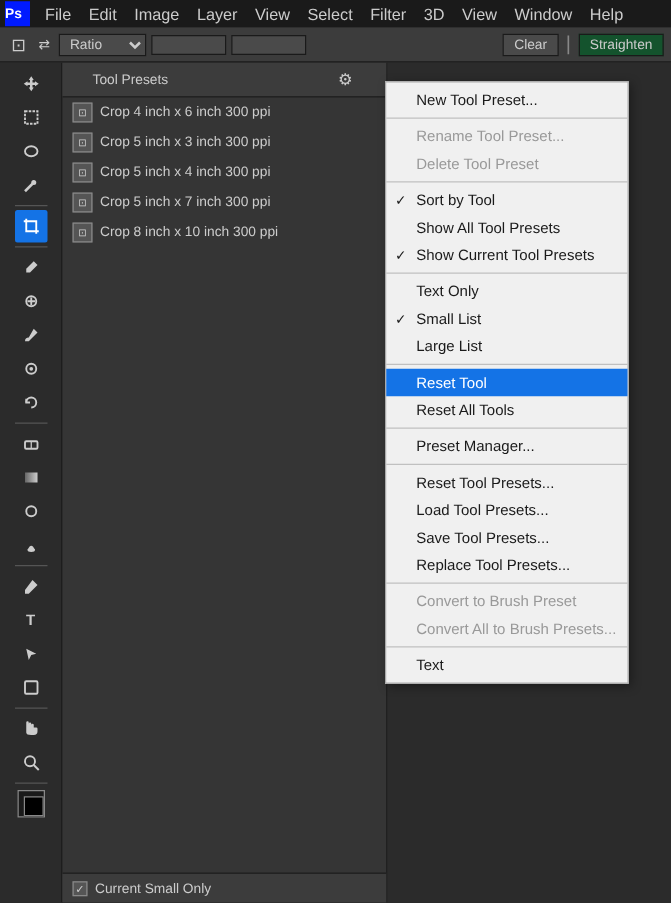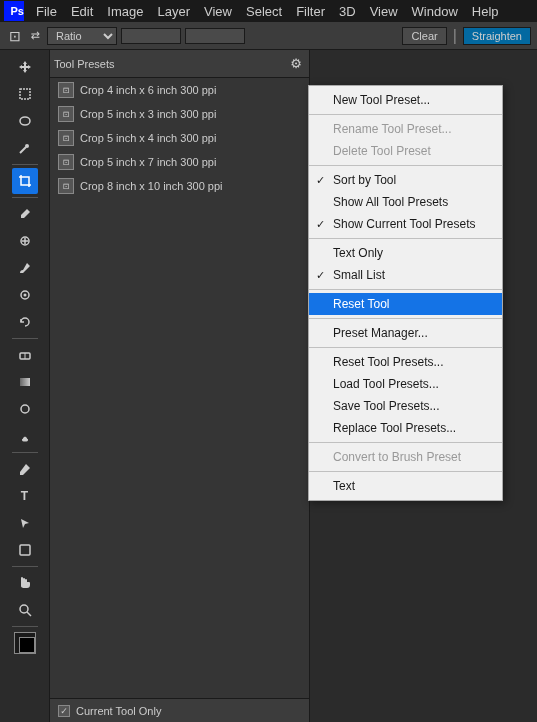--- a/index.html
+++ b/index.html
@@ -24,21 +24,21 @@
       gap: 2px;
       position: relative;
       z-index: 10;
     }
     .menubar-logo {
       width: 20px;
       height: 20px;
       background: #001aff;
       display: flex;
       align-items: center;
-      justify-content: flex-end;
+      justify-content: flex-start;
       color: white;
       font-weight: bold;
       font-size: 11px;
       margin-right: 4px;
     }
     .menubar-item {
       padding: 2px 6px;
       color: #ccc;
       font-size: 13px;
       cursor: pointer;
@@ -83,21 +83,21 @@
     .options-clear-btn {
       background: #4a4a4a;
       border: 1px solid #1a1a1a;
       color: #ccc;
       padding: 2px 8px;
       font-size: 11px;
       cursor: pointer;
       text-align: right;
     }
     .options-straighten-btn {
-      background: #0369a1;
+      background: #14532d;
       border: 1px solid #1a1a1a;
       color: #ccc;
       padding: 2px 8px;
       font-size: 11px;
       cursor: pointer;
     }
 
     
     .main-area {
       display: flex;
@@ -143,21 +143,21 @@
       border-right: 1px solid #1a1a1a;
       display: flex;
       flex-direction: column;
     }
     .presets-header {
       height: 28px;
       background: #3c3c3c;
       border-bottom: 1px solid #1a1a1a;
       display: flex;
       align-items: center;
-      padding: 0 4px;
+      padding: 0 24px;
       justify-content: space-between;
     }
     .presets-list {
       flex: 1;
       overflow-y: auto;
     }
     .preset-item {
       height: 24px;
       display: flex;
       align-items: center;
@@ -192,21 +192,21 @@
       background: #555;
       display: flex;
       align-items: center;
       justify-content: center;
       font-size: 9px;
     }
 
     
     .context-menu {
       position: absolute;
-      top: 85px;
+      top: 65px;
       left: 308px;
       width: 195px;
       background: #f0f0f0;
       border: 1px solid #aaa;
       box-shadow: 2px 2px 8px rgba(0,0,0,0.4);
       z-index: 100;
       padding: 3px 0;
     }
     .menu-item {
       height: 22px;
@@ -426,45 +426,48 @@
         <div class="preset-icon">⊡</div>
         <span style="font-size:11px">Crop 5 inch x 7 inch 300 ppi</span>
       </div>
       <div class="preset-item">
         <div class="preset-icon">⊡</div>
         <span style="font-size:11px">Crop 8 inch x 10 inch 300 ppi</span>
       </div>
     </div>
     <div class="presets-footer">
       <div class="checkbox">✓</div>
-      <span>Current Tool Only</span>
+      <span>Current Small Only</span>
     </div>
   </div>
 
   <div class="canvas-area"></div>
 </div>
 
 <div class="context-menu" id="context-menu-el">
 <div class="menu-item">New Tool Preset...</div>
     <div class="menu-separator"></div>
     <div class="menu-item disabled">Rename Tool Preset...</div>
     <div class="menu-item disabled">Delete Tool Preset</div>
     <div class="menu-separator"></div>
     <div class="menu-item checked">Sort by Tool</div>
     <div class="menu-item">Show All Tool Presets</div>
     <div class="menu-item checked">Show Current Tool Presets</div>
     <div class="menu-separator"></div>
     <div class="menu-item">Text Only</div>
     <div class="menu-item checked">Small List</div>
+    <div class="menu-item">Large List</div>
     <div class="menu-separator"></div>
     <div class="menu-item highlighted">Reset Tool</div>
+    <div class="menu-item">Reset All Tools</div>
     <div class="menu-separator"></div>
     <div class="menu-item">Preset Manager...</div>
     <div class="menu-separator"></div>
     <div class="menu-item">Reset Tool Presets...</div>
     <div class="menu-item">Load Tool Presets...</div>
     <div class="menu-item">Save Tool Presets...</div>
     <div class="menu-item">Replace Tool Presets...</div>
     <div class="menu-separator"></div>
     <div class="menu-item disabled">Convert to Brush Preset</div>
+    <div class="menu-item disabled">Convert All to Brush Presets...</div>
     <div class="menu-separator"></div>
     <div class="menu-item">Text</div>
   </div>
 
 </body></html>

